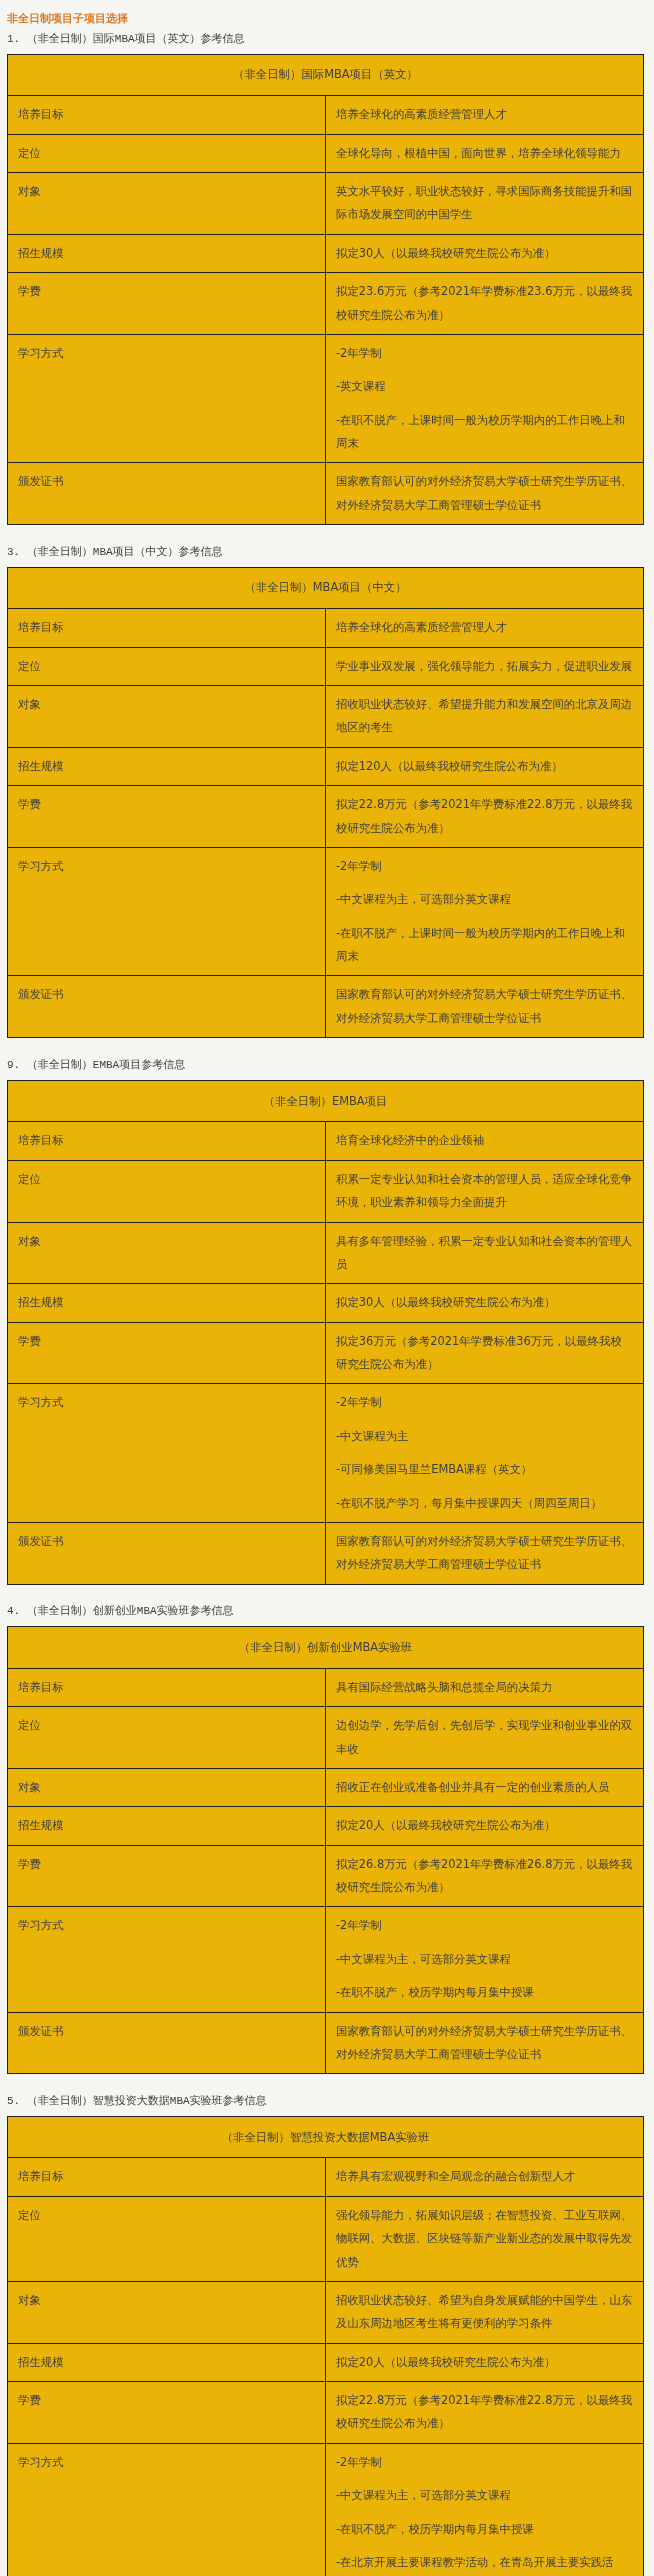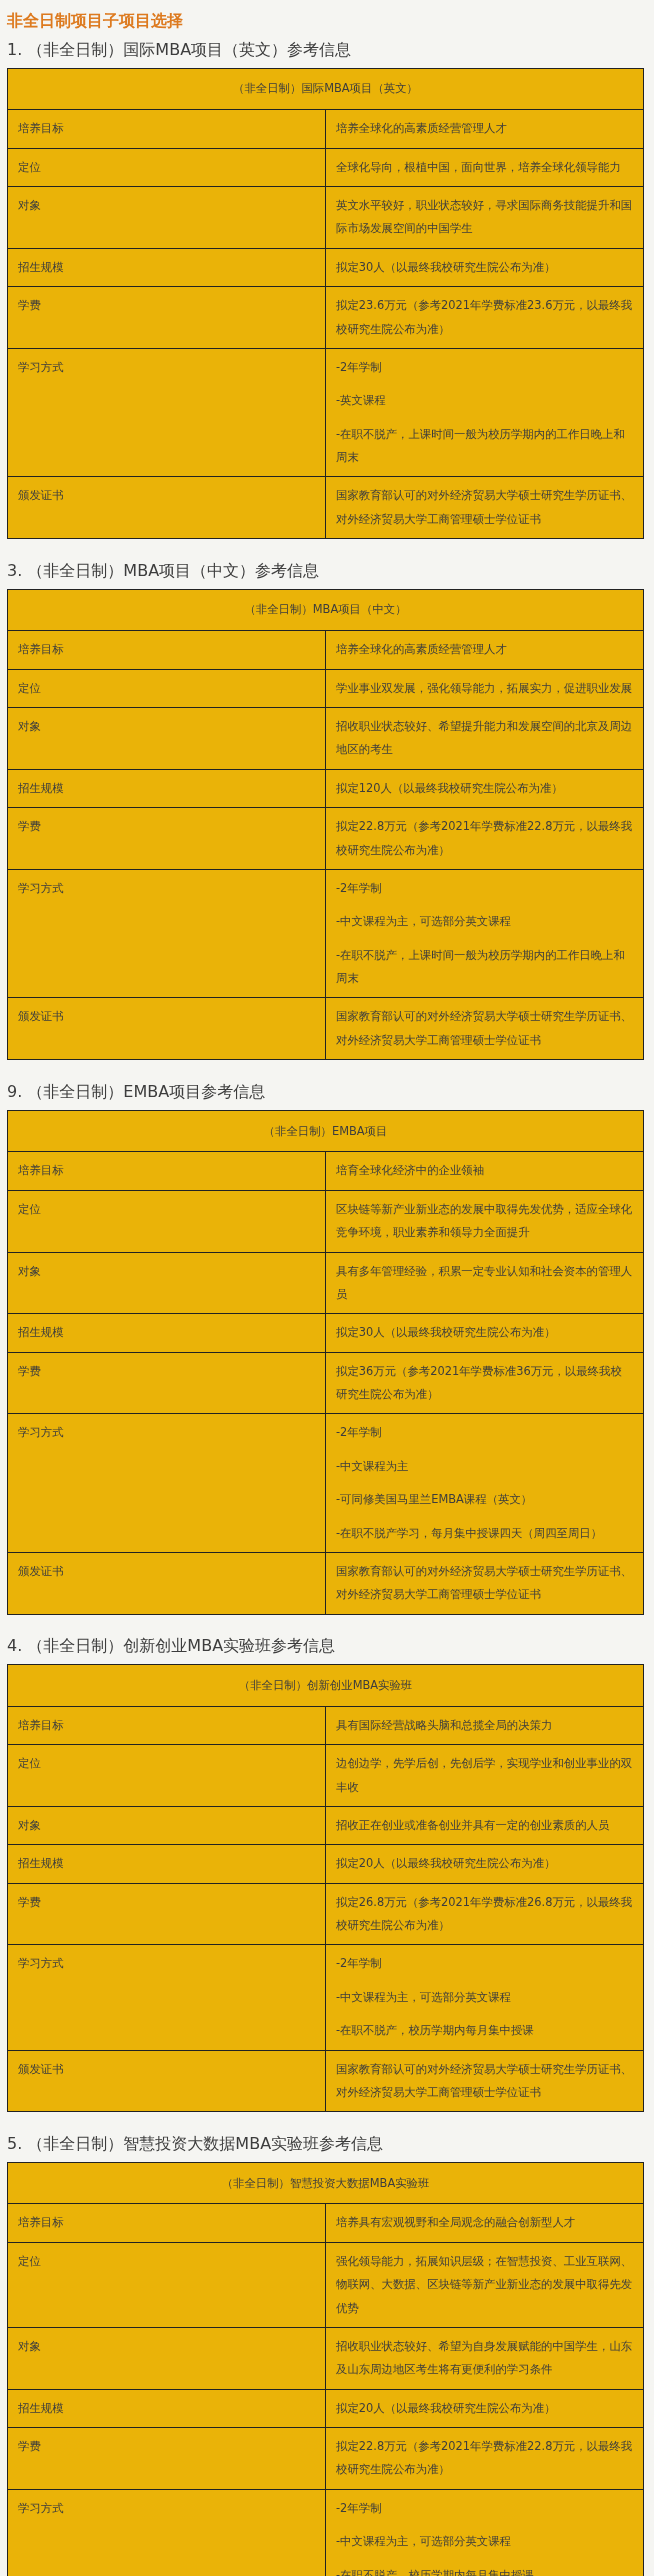--- a/index.html
+++ b/index.html
@@ -6,28 +6,29 @@
   body{
     width:655px;
     background:#f5f5f2;
     font-family:"DejaVu Sans","Liberation Sans",sans-serif;
     color:#3d3d3d;
     font-size:11.4px;
   }
   .page{padding:5.7px 7px 28px 7px;}
   .sec-title{
     color:#dd7a1f;
-    font-size:16px;
+    font-size:11px;
     font-weight:bold;
     margin:5.7px 0 4.3px 0;
   }
   .caption{
-    font-size:16px;
+    font-size:11px;
     margin:18.5px 0 5.7px 0;
     line-height:1.6;
+    font-family:Liberation Mono, monospace;
   }
   .caption.first{margin-top:2.8px;}
   table{
     border-collapse:collapse;
     width:637px;
     background:#eab308;
     table-layout:fixed;
   }
   table, td{border:0.7px solid #222;}
   table{border-width:1.4px;}
@@ -164,21 +165,21 @@
           </tr>
           <tr>
             <td class="plabel">培养目标</td>
             <td class="pval">
               <p>培育全球化经济中的企业领袖</p>
             </td>
           </tr>
           <tr>
             <td class="plabel">定位</td>
             <td class="pval">
-              <p>区块链等新产业新业态的发展中取得先发优势，适应全球化竞争环境，职业素养和领导力全面提升</p>
+              <p>积累一定专业认知和社会资本的管理人员，适应全球化竞争环境，职业素养和领导力全面提升</p>
             </td>
           </tr>
           <tr>
             <td class="plabel">对象</td>
             <td class="pval">
               <p>具有多年管理经验，积累一定专业认知和社会资本的管理人员</p>
             </td>
           </tr>
           <tr>
             <td class="plabel">招生规模</td>

